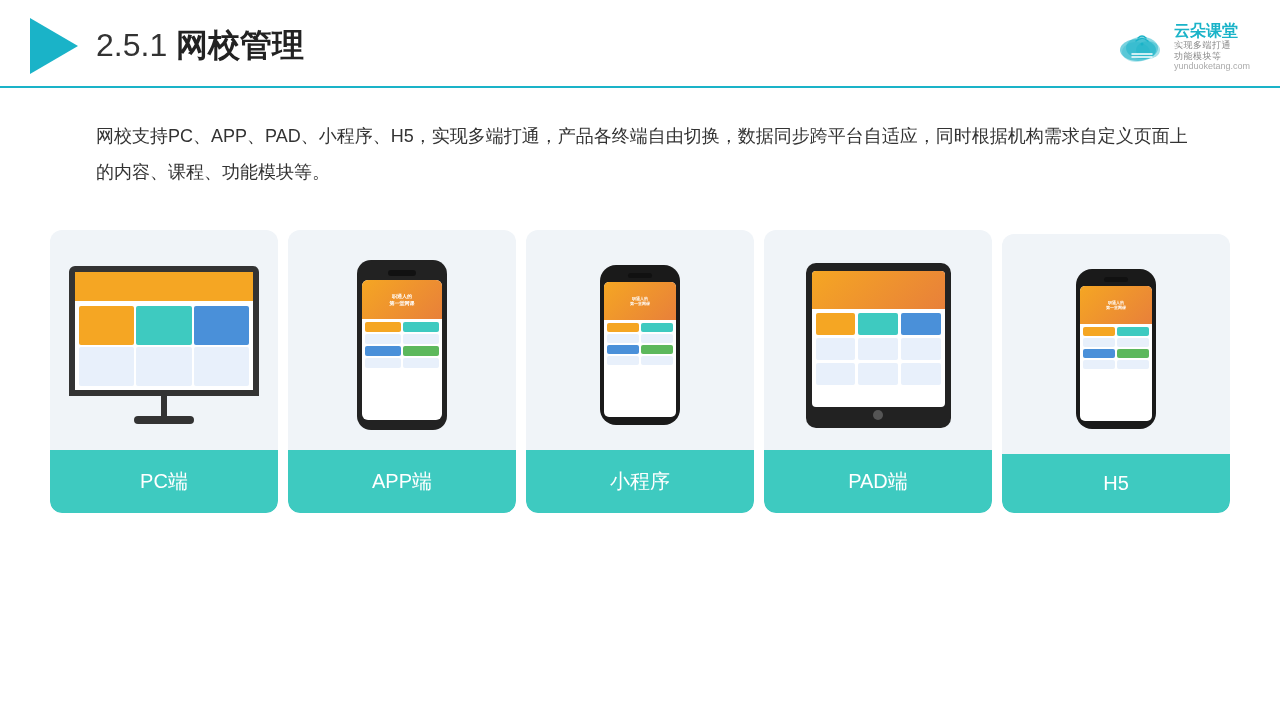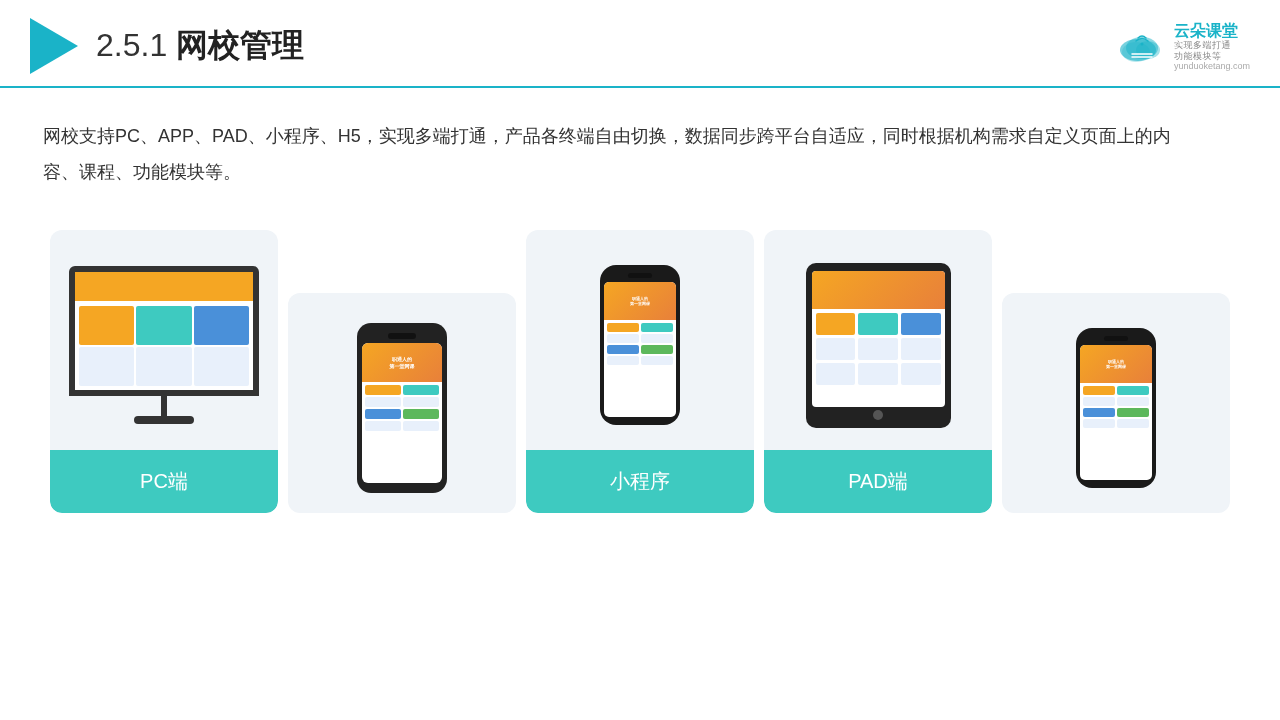--- a/index.html
+++ b/index.html
@@ -68,21 +68,21 @@
       letter-spacing: 0.5px;
       line-height: 1.2;
     }
     .logo-domain {
       font-size: 9px;
       color: #aaa;
     }
 
     
     .description {
-      padding: 30px 80px 0 43px;
+      padding: 30px 80px 0 96px;
       font-size: 18px;
       color: #333;
       line-height: 2;
     }
 
     
     .cards-container {
       display: flex;
       justify-content: center;
       align-items: flex-end;
@@ -446,20 +446,21 @@
               </div>
               <div class="phone-row">
                 <div class="phone-block"></div>
                 <div class="phone-block"></div>
               </div>
             </div>
           </div>
         </div>
       </div>
     </div>
+    <div class="card-label">APP端</div>
   </div>
 
   <div class="card">
     <div class="card-image-area">
       <div class="phone-wrap">
         <div class="mini-phone-body">
           <div class="mini-phone-notch"></div>
           <div class="mini-phone-screen">
             <div class="mini-phone-header">
               <span class="mini-phone-header-text">职通人的<br>第一堂网课</span>
@@ -538,15 +539,16 @@
               </div>
               <div class="mini-phone-row">
                 <div class="mini-block"></div>
                 <div class="mini-block"></div>
               </div>
             </div>
           </div>
         </div>
       </div>
     </div>
+    <div class="card-label">H5</div>
   </div>
 
 </div>
 
 </body></html>

